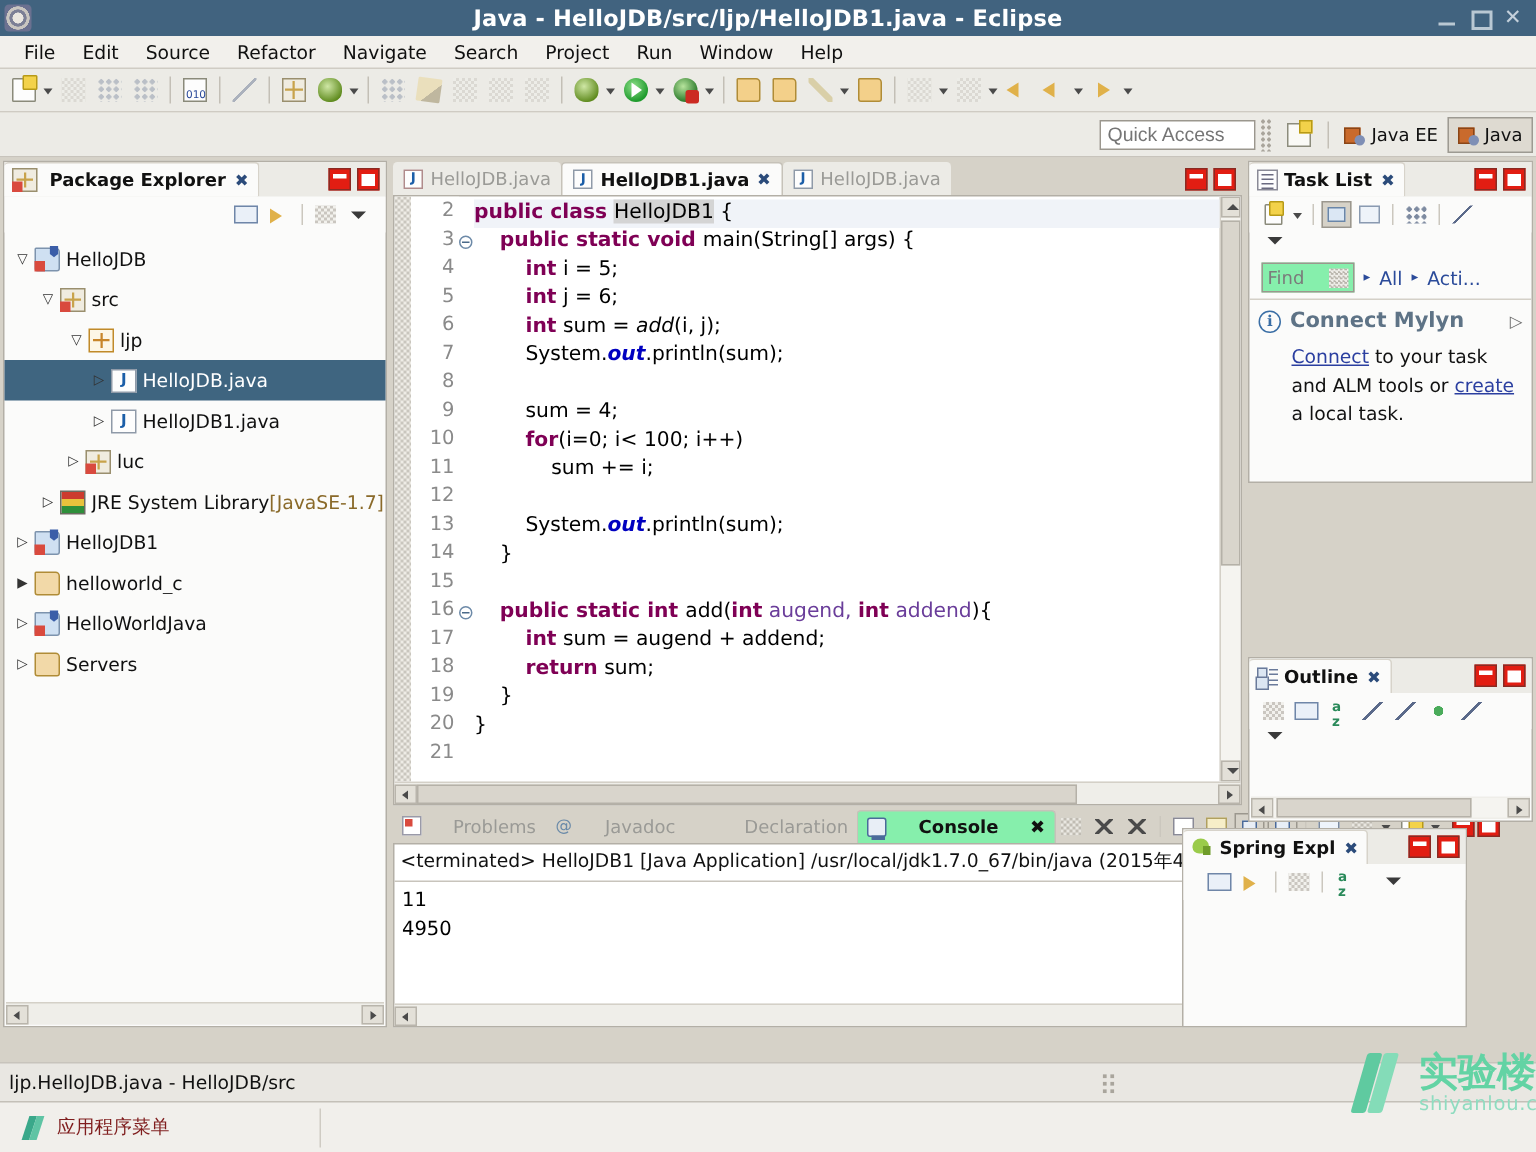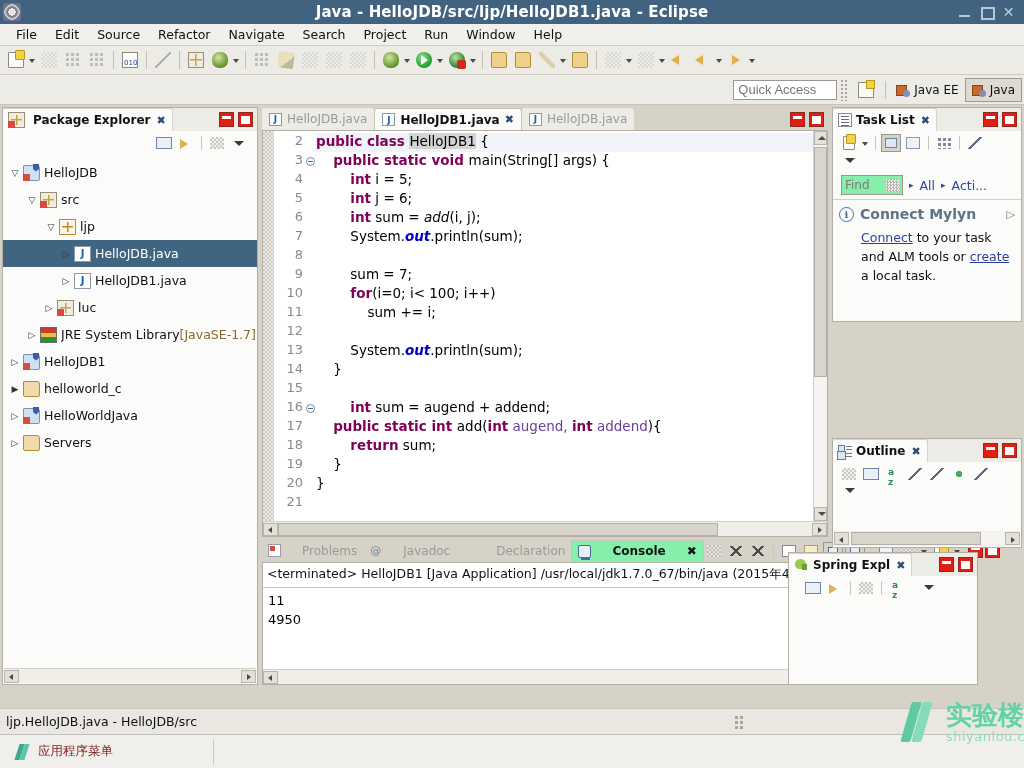--- a/index.html
+++ b/index.html
@@ -553,29 +553,29 @@
               <div>21</div>
             </div>
           <div class="codelines" id="codelines">
               <div class="cl cur"><span class="kw">public class </span><span class="occ">HelloJDB1</span><span> {</span></div>
               <div class="cl"><span>    </span><span class="kw">public static void </span><span>main(String[] args) {</span></div>
               <div class="cl"><span>        </span><span class="kw">int</span><span> i = 5;</span></div>
               <div class="cl"><span>        </span><span class="kw">int</span><span> j = 6;</span></div>
               <div class="cl"><span>        </span><span class="kw">int</span><span> sum = </span><span class="mcall">add</span><span>(i, j);</span></div>
               <div class="cl"><span>        System.</span><span class="field">out</span><span>.println(sum);</span></div>
               <div class="cl"><span></span></div>
-              <div class="cl"><span>        sum = 7;</span></div>
+              <div class="cl"><span>        sum = 4;</span></div>
               <div class="cl"><span>        </span><span class="kw">for</span><span>(i=0; i&lt; 100; i++)</span></div>
               <div class="cl"><span>            sum += i;</span></div>
               <div class="cl"><span></span></div>
               <div class="cl"><span>        System.</span><span class="field">out</span><span>.println(sum);</span></div>
               <div class="cl"><span>    }</span></div>
               <div class="cl"><span></span></div>
+              <div class="cl"><span>    </span><span class="kw">public static int </span><span>add(</span><span class="kw">int</span><span class="param"> augend, </span><span class="kw">int</span><span class="param"> addend</span><span>){</span></div>
               <div class="cl"><span>        </span><span class="kw">int</span><span> sum = augend + addend;</span></div>
-              <div class="cl"><span>    </span><span class="kw">public static int </span><span>add(</span><span class="kw">int</span><span class="param"> augend, </span><span class="kw">int</span><span class="param"> addend</span><span>){</span></div>
               <div class="cl"><span>        </span><span class="kw">return</span><span> sum;</span></div>
               <div class="cl"><span>    }</span></div>
               <div class="cl"><span>}</span></div>
               <div class="cl"><span></span></div>
             </div>
           <div class="vscroll">
             <div class="vs-arrow u"></div>
             <div class="vs-track">
                 <div class="vs-thumb"></div>
               </div>

